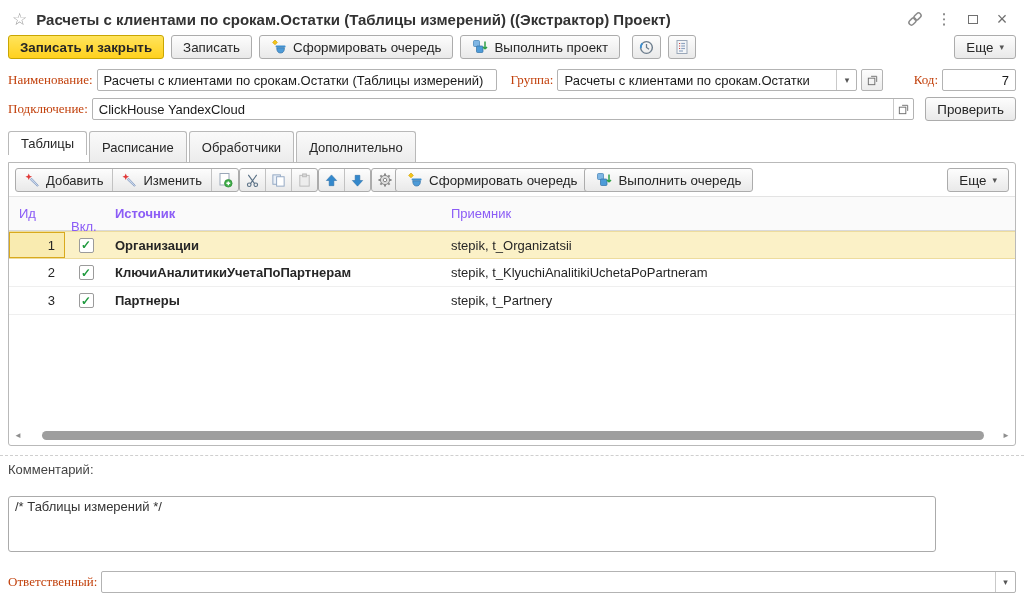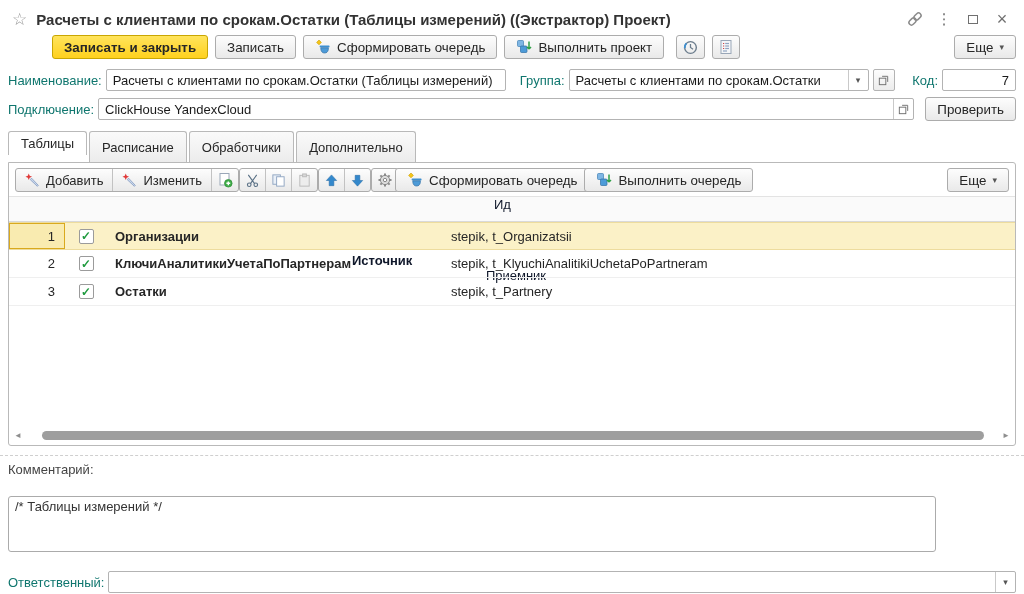--- a/index.html
+++ b/index.html
@@ -20,27 +20,27 @@
 
   
   .btn {
     display:inline-flex; align-items:center; gap:6px; height:24px; padding:0 11px;
     border:1px solid #ACACAC; border-radius:3px;
     background:linear-gradient(#FDFDFD,#E9E9E9); white-space:nowrap; cursor:default; color:#262626;
   }
   .btn.primary { background:linear-gradient(#FFE45C,#FFD11E); border-color:#C9A602; font-weight:bold; }
   .btn.icon-only { padding:0 5px; }
   .caret { font-size:9px; color:#555; line-height:1; }
-  .toolbar { display:flex; align-items:center; gap:7px; padding:2px 8px 7px 8px;margin-left:44px; }
+  .toolbar { display:flex; align-items:center; gap:7px; padding:2px 8px 7px 8px; }
   .gap-l { margin-left:5px; }
   .push-r { margin-left:auto; }
 
   
   .frow { display:flex; align-items:center; padding:3px 8px; gap:4px; }
-  .lbl { color:#0f766e; white-space:nowrap; }
+  .lbl { color:#c2410c; white-space:nowrap;font-family:Liberation Serif, serif; }
   .inp, .inp-group {
     height:22px; border:1px solid #B3B3B3; border-radius:2px; background:#fff;
   }
   .inp { padding:0 6px; font:13px "Liberation Sans",sans-serif; color:#1a1a1a; }
   .inp-group { display:flex; align-items:stretch; overflow:hidden; }
   .inp-group input {
     border:none; outline:none; flex:1; min-width:0; padding:0 6px;
     font:13px "Liberation Sans",sans-serif; color:#1a1a1a; background:transparent;
   }
   .seg { width:20px; display:flex; align-items:center; justify-content:center; border-left:1px solid #C9C9C9; color:#555; cursor:default; }
@@ -62,21 +62,21 @@
 
   
   .panel { margin:0 8px; border:1px solid #B9B9B9; border-radius:0 3px 3px 3px; position:relative; z-index:1; height:284px; display:flex; flex-direction:column; background:#fff; }
   .panel-toolbar { display:flex; align-items:center; padding:5px 6px 4px 6px; }
   .btn-group { display:flex; align-items:stretch; height:24px; border:1px solid #ACACAC; border-radius:3px; overflow:hidden; background:linear-gradient(#FDFDFD,#E9E9E9); }
   .gbtn { display:flex; align-items:center; gap:6px; padding:0 9px; border-right:1px solid #C2C2C2; cursor:default; }
   .gbtn:last-child { border-right:none; }
   .gbtn.icon-only { padding:0 5px; }
 
   
-  .thead { display:flex; align-items:center; height:26px; background:#FAFAFA; border-top:1px solid #E3E3E3; border-bottom:1px solid #D9D9D9; color:#0f172a;flex-direction:column; }
+  .thead { display:flex; align-items:center; height:35px; background:#FAFAFA; border-top:1px solid #E3E3E3; border-bottom:1px solid #D9D9D9; color:#8b5cf6; }
   .trow { display:flex; align-items:center; height:28px; border-bottom:1px solid #EFEFEF; }
   .trow.selected { background:#FBF1C7; border-top:1px solid #EDDC9E; border-bottom:1px solid #EDDC9E; }
   .hc-id { width:56px; padding-left:10px; }
   .c-id { width:56px; text-align:right; padding-right:10px; height:100%; display:flex; align-items:center; justify-content:flex-end; }
   .c-id.active-cell { box-shadow:inset 0 0 0 1px #D9A91D; background:#F9EBB0; }
   .c-en { width:42px; display:flex; justify-content:center; }
   .hc-en { width:42px; padding-left:6px;margin-top:26px; }
   .c-src, .hc-src { width:336px; padding-left:8px;font-weight:bold; }
   .c-dst, .hc-dst { flex:1; padding-left:8px; }
   .checkbox { width:15px; height:15px; border:1px solid #9B9B9B; border-radius:2px; background:#fff; display:flex; align-items:center; justify-content:center; color:#1F9A3E; font-weight:bold; font-size:12px; cursor:default; }
@@ -372,21 +372,21 @@
       <span class="checkbox">✓</span>
     </span>
     <span class="c-src">КлючиАналитикиУчетаПоПартнерам</span>
     <span class="c-dst">stepik, t_KlyuchiAnalitikiUchetaPoPartneram</span>
   </div>
   <div class="trow">
     <span class="c-id">3</span>
     <span class="c-en">
       <span class="checkbox">✓</span>
     </span>
-    <span class="c-src">Остатки</span>
+    <span class="c-src">Партнеры</span>
     <span class="c-dst">stepik, t_Partnery</span>
   </div>
 
   <div class="table-empty"></div>
 
   <div class="hscroll">
     <span class="sarrow">◄</span>
     <span class="strack">
       <span class="sthumb"></span>
     </span>

